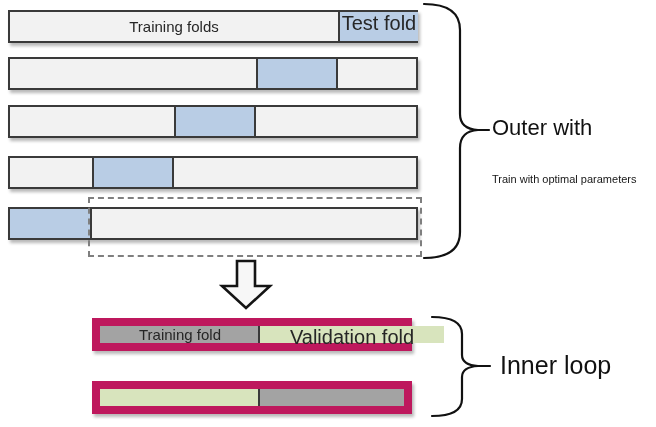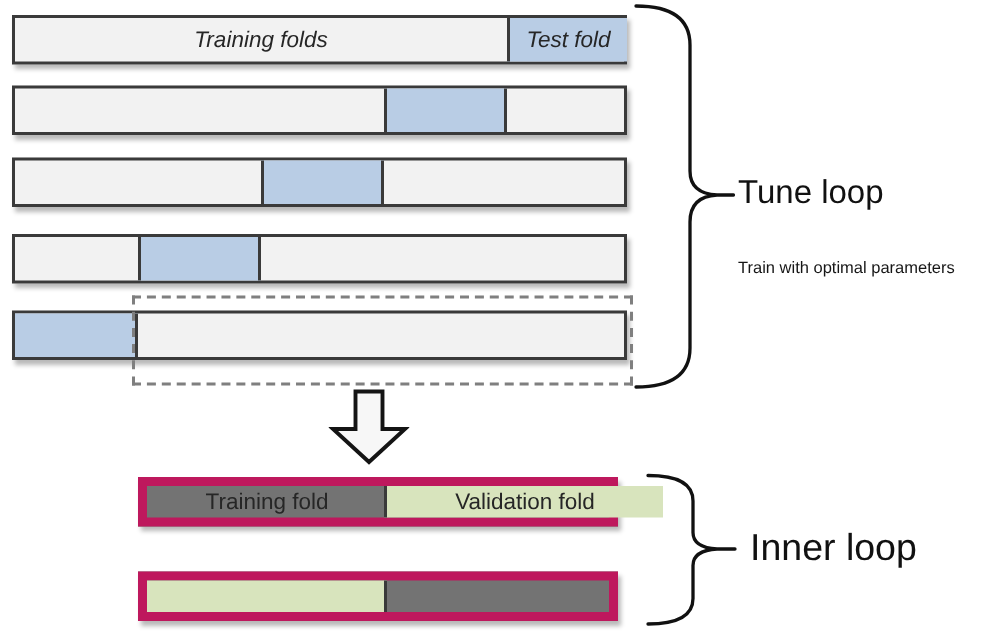--- a/index.html
+++ b/index.html
@@ -12,27 +12,26 @@
     overflow:hidden;
   }
   
   .bar{
     position:absolute;
     left:8px;width:410px;height:33px;
     background:#f2f2f2;
     border:2px solid #3a3a3a;
     box-sizing:border-box;
     box-shadow:2px 3px 3px rgba(0,0,0,0.28);
-    font-style:italic;
   }
   .cell{
     position:absolute;top:0;bottom:0;
     box-sizing:border-box;
-    display:flex;align-items:center;justify-content:center;
-    font-size:15px;color:#262626;
+    display:flex;align-items:flex-start;justify-content:center;
+    font-size:20px;color:#262626;
   }
   .cell.blue{background:#b9cde5;}
   .cell.green{background:#d8e4bd;}
   .bl{border-left:2px solid #3a3a3a;}
   .br{border-right:2px solid #3a3a3a;}
   .bar-label{
     position:absolute;top:0;bottom:0;
     display:flex;align-items:center;justify-content:center;
     font-size:15px;color:#262626;
   }
@@ -53,22 +52,22 @@
   
   .down-arrow{position:absolute;left:219px;top:259px;}
   
   .brace{position:absolute;}
   .loop-title{position:absolute;font-size:22px;color:#111111;white-space:nowrap;}
   .loop-sub{position:absolute;font-size:11px;line-height:21px;color:#161616;width:150px;}
   
   .ibar{
     position:absolute;
     left:92px;width:320px;height:33px;
-    background:#737373;
-    border:6px solid #be185d;
+    background:#a3a3a3;
+    border:8px solid #be185d;
     box-sizing:border-box;
     box-shadow:2px 3px 3px rgba(0,0,0,0.28);
   }
   .ib1{top:318px}.ib2{top:381px}
   .half-l{left:0;width:160px;}
   .half-r{left:158px;width:186px;}
 </style>
 </head>
 <body>
 
@@ -96,21 +95,21 @@
   <div class="bar ob5">
     <div class="cell blue br pos0"></div>
   </div>
 
   <div class="dashed-rect"></div>
 
   <svg class="brace" style="left:420px;top:2px;" width="72" height="258" viewBox="0 0 72 258">
     <path d="M4,2 Q40,2 40,28 L40,112 Q40,127 58,128 L69,128 M58,128 Q40,129 40,146 L40,230 Q40,256 4,256" fill="none" stroke="#111111" stroke-width="2.2" stroke-linecap="round"></path>
   </svg>
 
-  <div class="loop-title" style="left:492px;top:115px;">Tune loop</div>
+  <div class="loop-title" style="left:492px;top:115px;">Outer with</div>
   <div class="loop-sub" style="left:492px;top:169px;">Train with optimal parameters</div>
 
   <svg class="down-arrow" width="54" height="52" viewBox="0 0 54 52">
     <polygon points="18,2 36,2 36,27 51,27 27,49 3,27 18,27" fill="#f7f7f7" stroke="#141414" stroke-width="2.6" stroke-linejoin="miter"></polygon>
   </svg>
 
   <div class="ibar ib1">
     <span class="bar-label half-l">Training fold</span>
     <div class="cell green bl half-r">
       <span>Validation fold</span>

